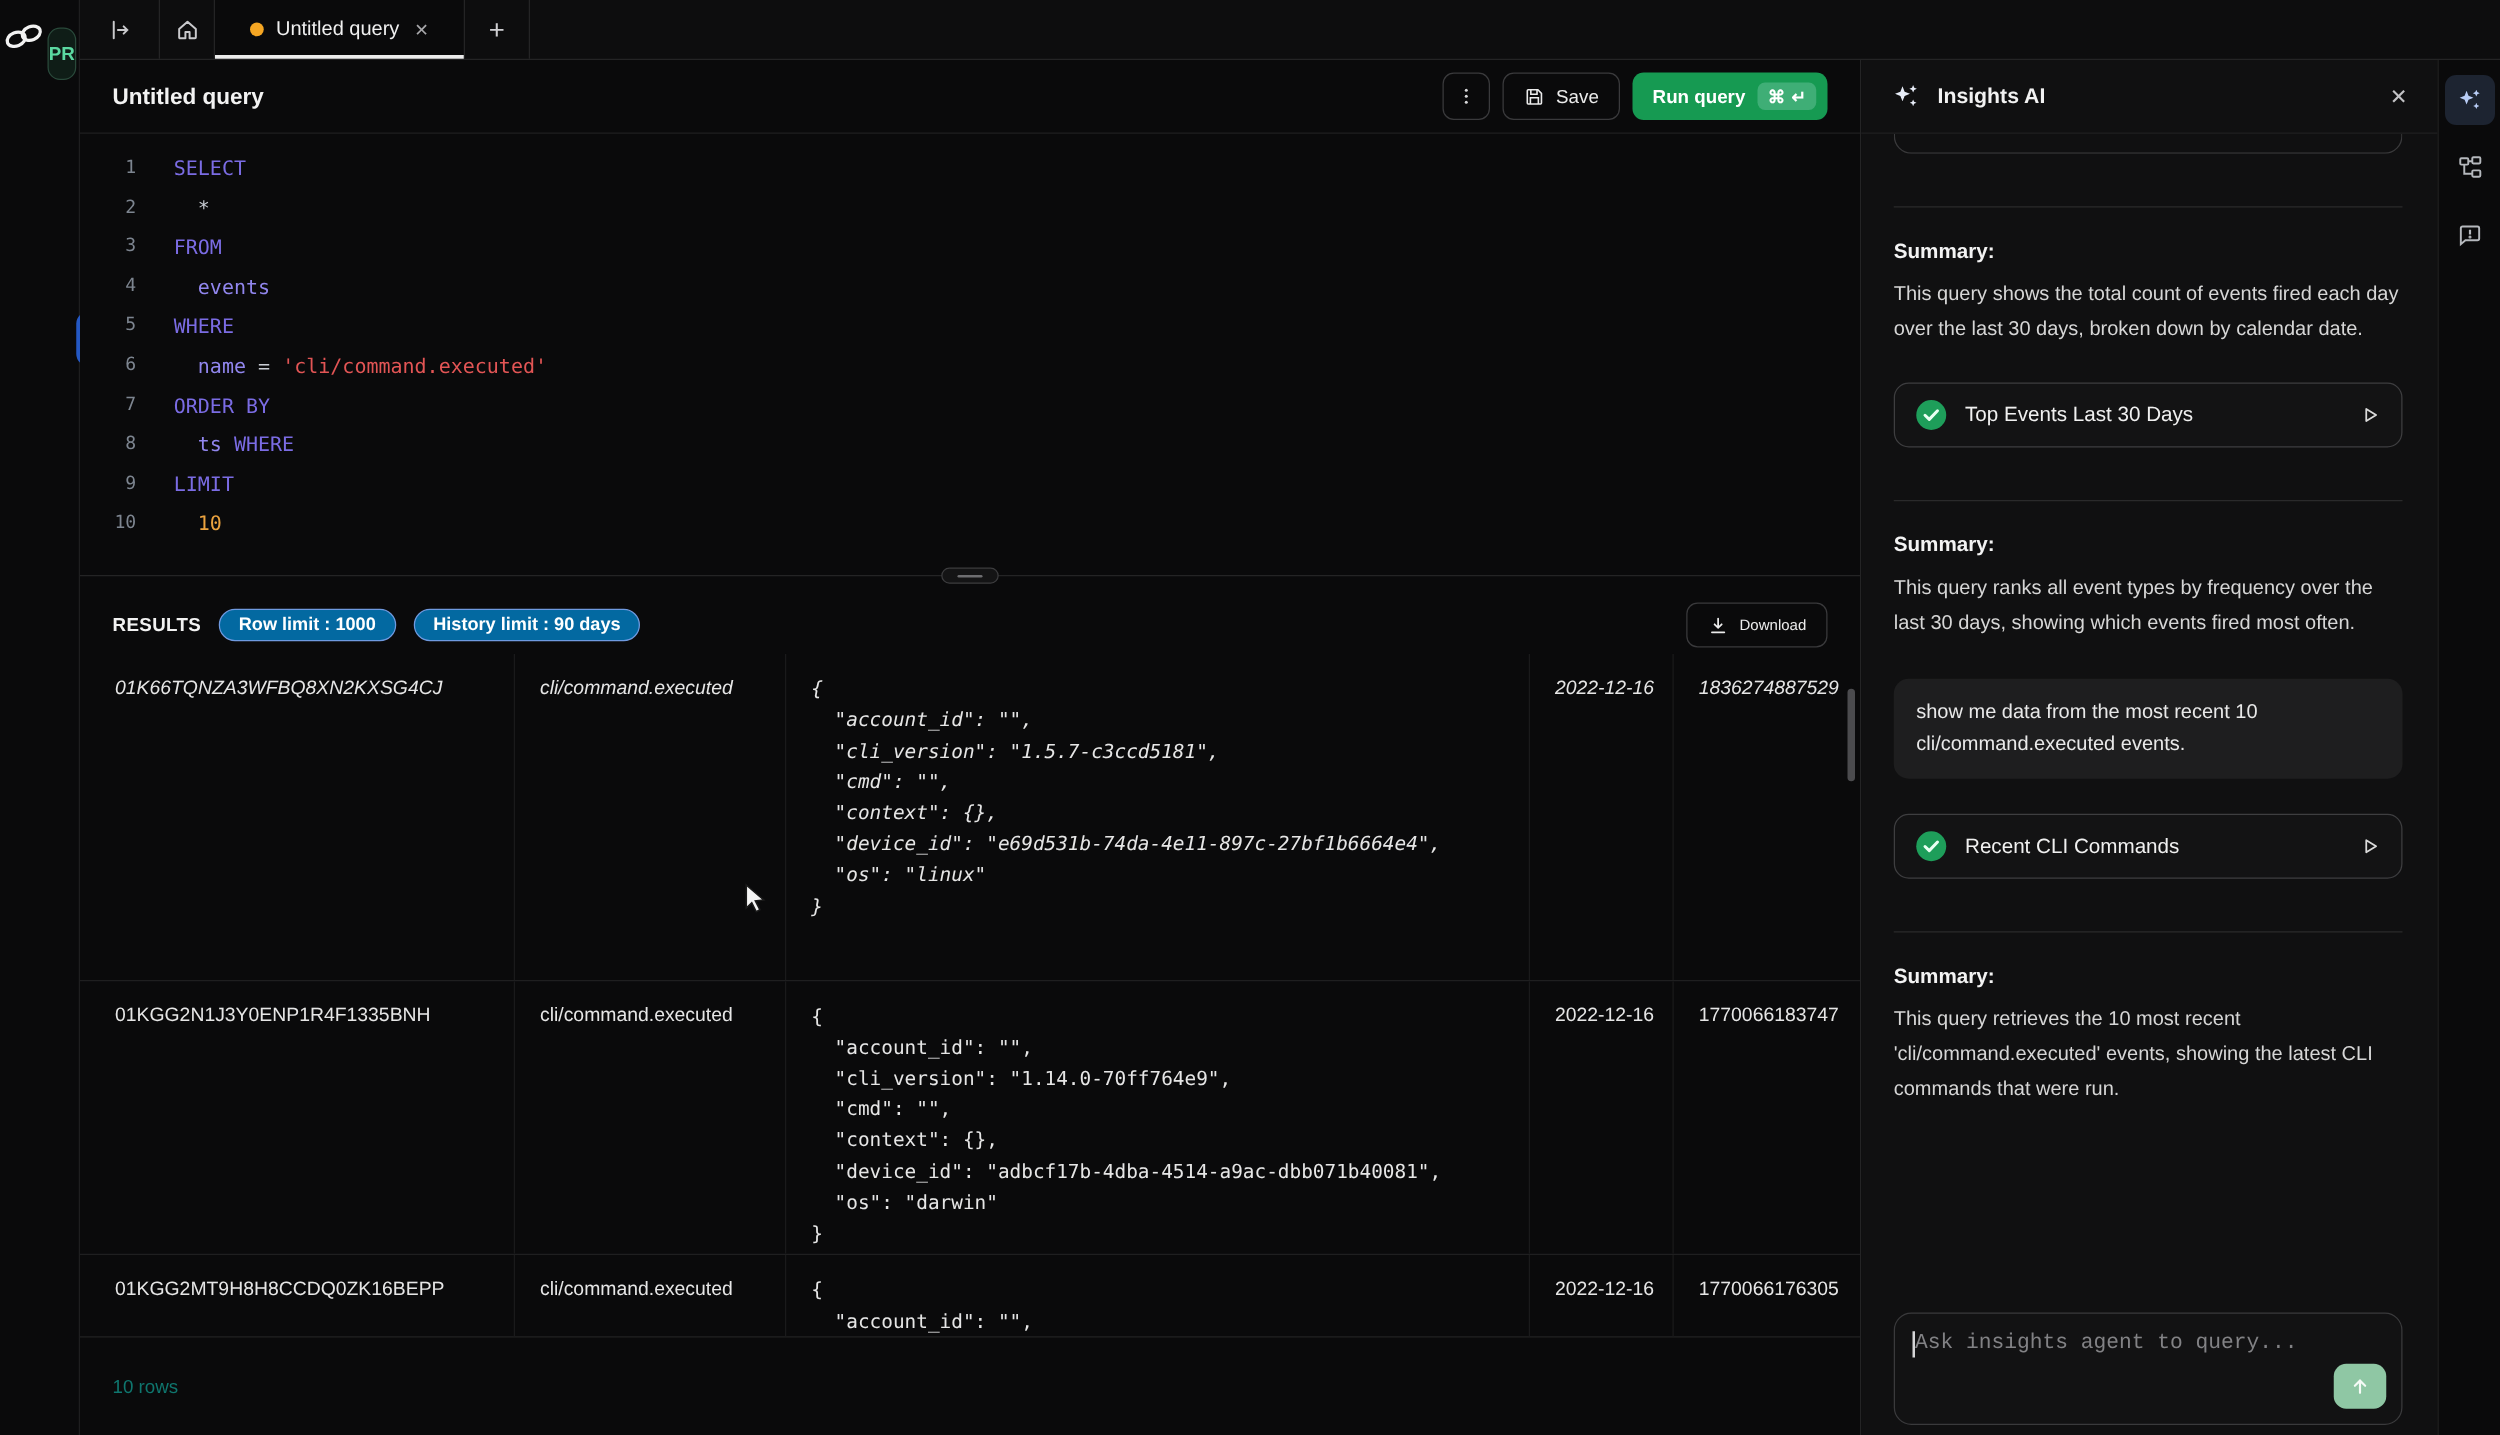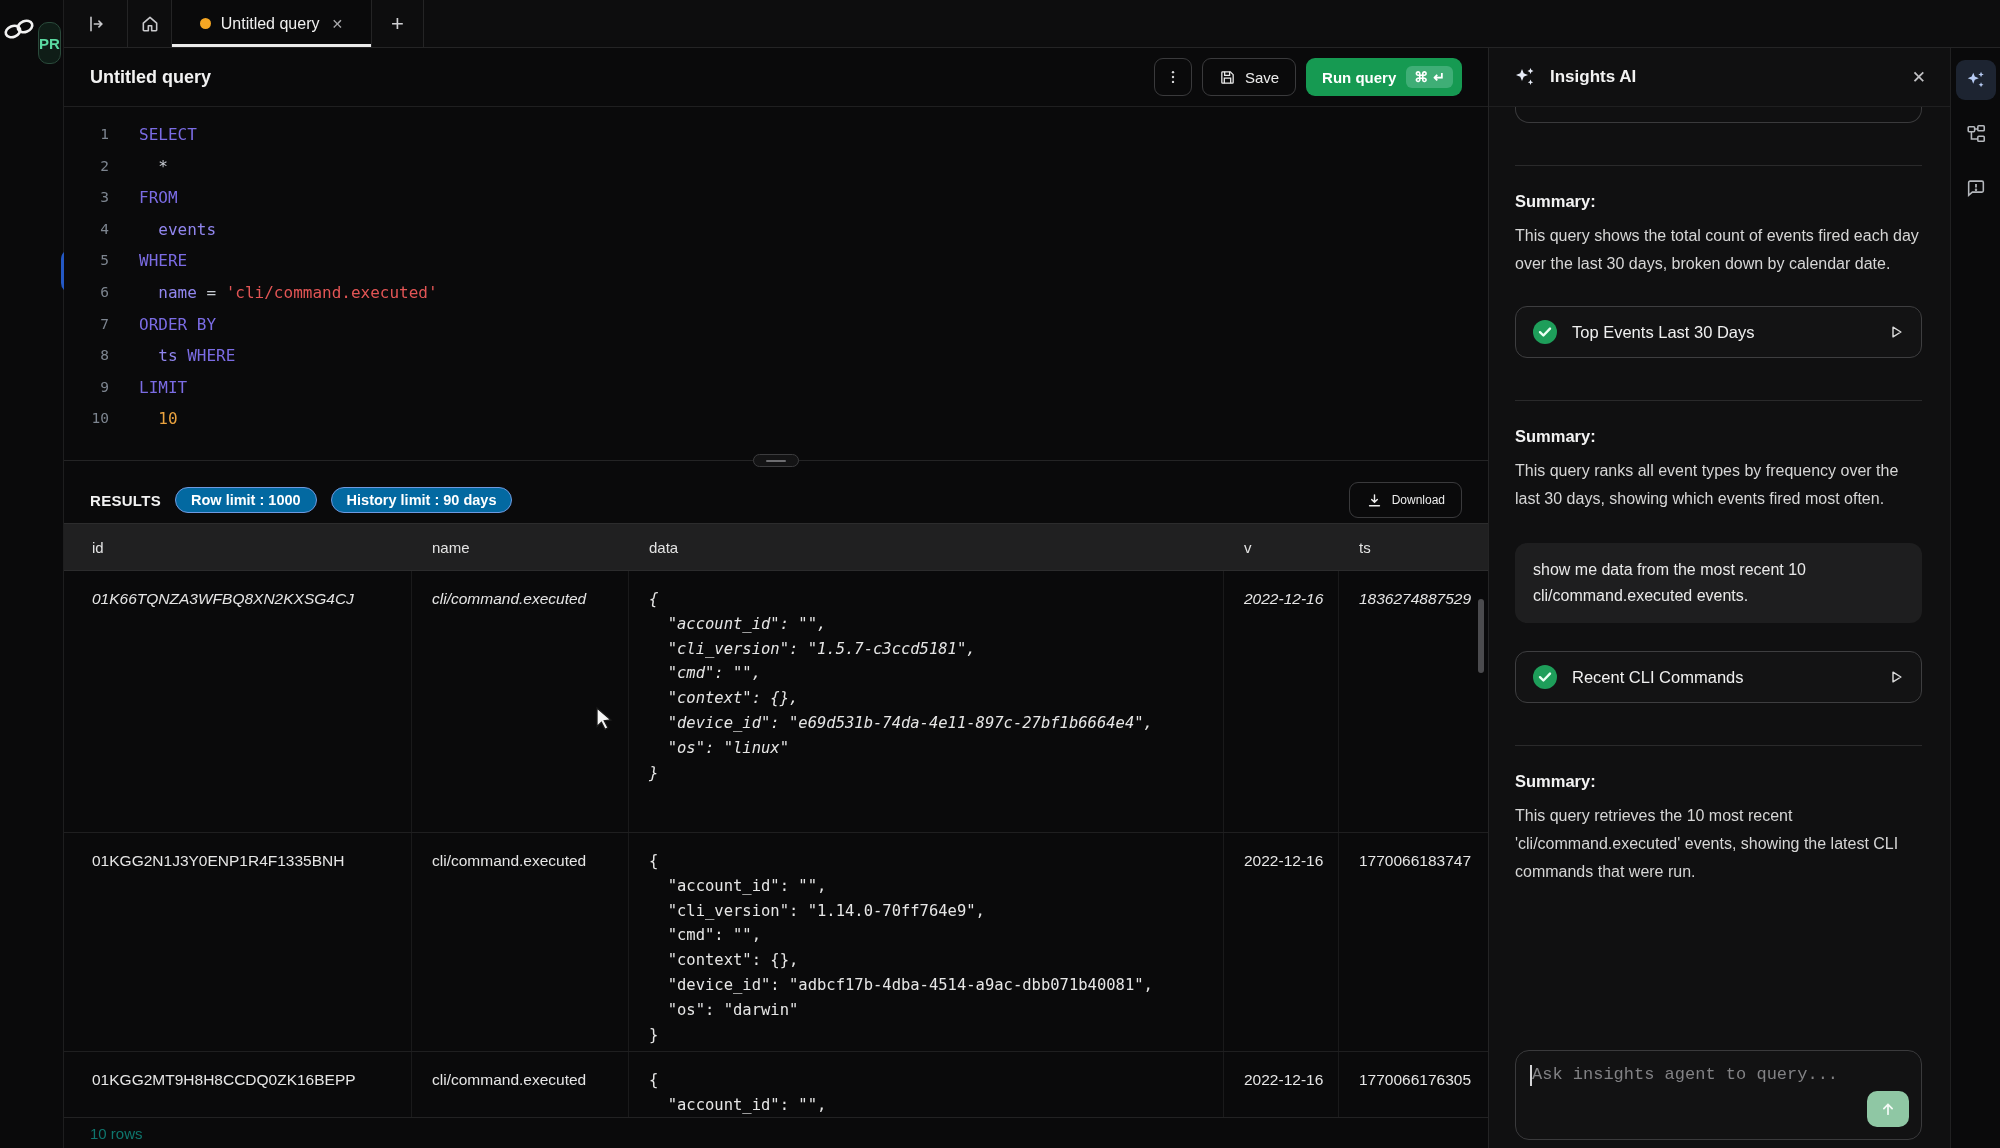--- a/index.html
+++ b/index.html
@@ -367,27 +367,20 @@
       <button class="btn btn-download">
         <span>
           <svg width="17" height="17" viewBox="0 0 24 24" fill="none" stroke="currentColor" stroke-width="2" stroke-linecap="round">
               <path d="M12 4v10 M8 10.5 12 14.5 16 10.5 M5 19.5h14"></path>
             </svg>
         </span>
         <span>Download</span>
       </button>
     </div>
 
-    <div class="tbl-header">
-      <div>id</div>
-      <div>name</div>
-      <div>data</div>
-      <div>v</div>
-      <div>ts</div>
-    </div>
 
     <div class="tbl-body">
       <div class="tbl-row row-1">
         <div>01K66TQNZA3WFBQ8XN2KXSG4CJ</div>
         <div>cli/command.executed</div>
         <div class="cell-json">{
   "account_id": "",
   "cli_version": "1.5.7-c3ccd5181",
   "cmd": "",
   "context": {},

